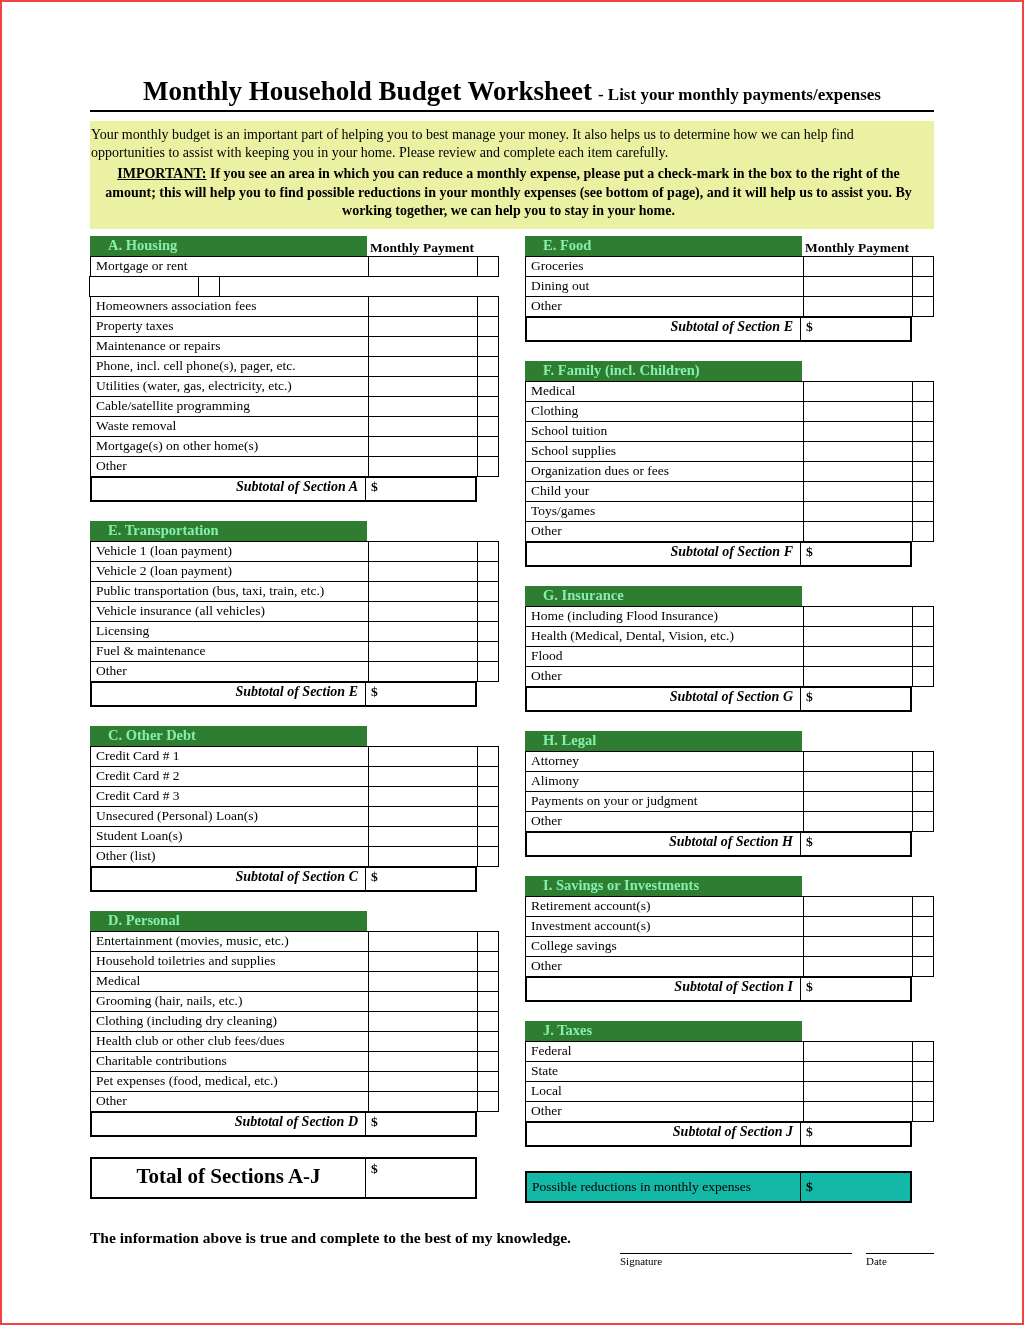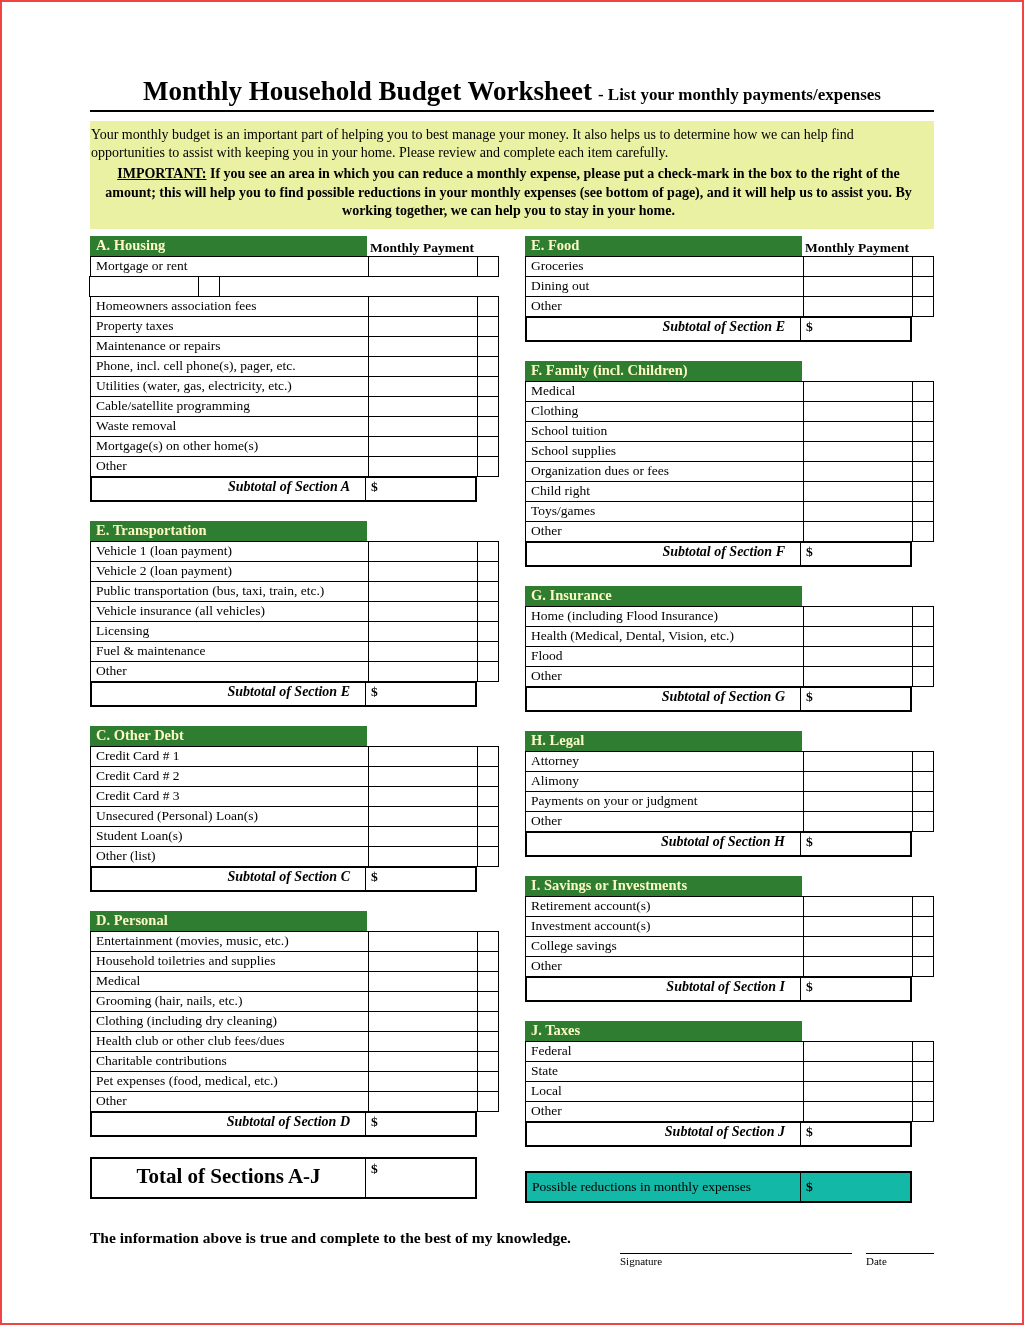--- a/index.html
+++ b/index.html
@@ -29,32 +29,32 @@
   .payment-header-row { display:flex; margin-bottom:-20px; }
   .ph-spacer { flex:1; }
   .payment-header { width:110px; text-align:center; font-weight:bold; font-size:13.5px; line-height:1.1; }
   .ph-check-spacer { width:22px; }
 
   
   .section { margin-bottom:19px; }
   .section-header-row { display:flex; }
   .section-header {
     width:calc(100% - 132px); height:21px;
-    background:var(--green,#2e7d31); color:#fef9c3;
-    font-weight:bold; font-size:14.5px; padding:1px 6px;
+    background:var(--green,#2e7d31); color:#86efac;
+    font-weight:bold; font-size:14.5px; padding:1px 18px;
   }
   .row { display:flex; margin-top:-1px; }
   .cell { border:1px solid #000; height:21px; background:#fff; }
   .cell.label { flex:1; font-size:13.5px; padding:1px 5px; white-space:nowrap; overflow:hidden; }
   .cell.amount { width:110px; margin-left:-1px; }
   .cell.check  { width:22px;  margin-left:-1px; }
 
   .row.subtotal { border:2px solid #000; width:calc(100% - 22px); margin-top:-1px; }
   .row.subtotal .cell { border:none; height:22px; }
-  .row.subtotal .cell.label { text-align:right; font-weight:bold; font-style:italic; font-size:14px; padding-right:16px; }
+  .row.subtotal .cell.label { text-align:right; font-weight:bold; font-style:italic; font-size:14px; padding-right:8px; }
   .row.subtotal .cell.amount { border-left:1px solid #000; font-weight:bold; font-size:13.5px; padding:1px 5px; }
 
   
   .total-row { display:flex; border:2px solid #000; width:calc(100% - 22px); margin-top:20px; height:42px; background:#fff; }
   .total-label { flex:1; text-align:center; font-size:21px; font-weight:bold; padding-top:5px; }
   .total-amount { width:110px; border-left:1px solid #000; font-weight:bold; font-size:13.5px; padding:2px 5px; }
 
   .reductions-row { display:flex; border:2px solid #000; width:calc(100% - 22px); margin-top:24px; height:32px; background:#14b8a6; }
   .reductions-label { flex:1; font-size:13.5px; padding:6px 5px; white-space:nowrap; }
   .reductions-amount { width:110px; border-left:1px solid #000; font-weight:bold; font-size:13.5px; padding:6px 5px; }
@@ -352,21 +352,21 @@
               <div class="cell label">School supplies</div>
               <div class="cell amount"></div>
               <div class="cell check"></div>
             </div>
             <div class="row">
               <div class="cell label">Organization dues or fees</div>
               <div class="cell amount"></div>
               <div class="cell check"></div>
             </div>
             <div class="row">
-              <div class="cell label">Child right</div>
+              <div class="cell label">Child your</div>
               <div class="cell amount"></div>
               <div class="cell check"></div>
             </div>
             <div class="row">
               <div class="cell label">Toys/games</div>
               <div class="cell amount"></div>
               <div class="cell check"></div>
             </div>
             <div class="row">
               <div class="cell label">Other</div>

